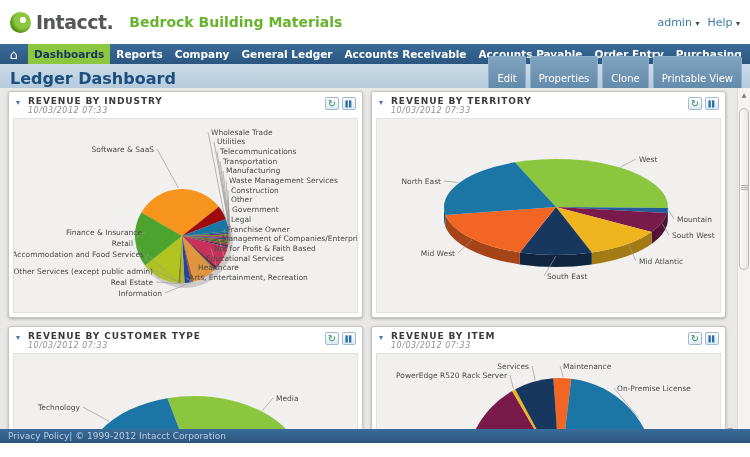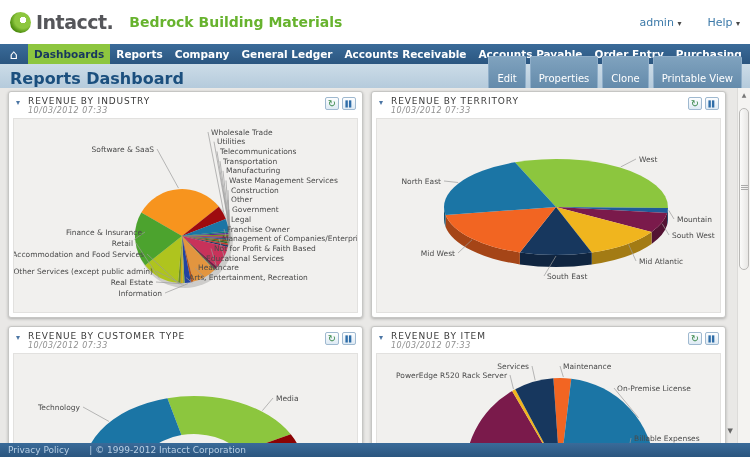--- a/index.html
+++ b/index.html
@@ -6,21 +6,21 @@
   html,body { width:750px; height:457px; overflow:hidden; }
   body { font-family:"DejaVu Sans","Liberation Sans",sans-serif; background:#fff; position:relative; }
 
   
   .top-header { height:44px; background:#fff; display:flex; align-items:center; padding:0 10px; }
   .logo-wrap { display:flex; align-items:center; }
   .logo-icon { width:21px; height:21px; border-radius:50%; margin-right:5px;
     background:radial-gradient(circle at 62% 38%, #fff 0 18%, #8dc63f 19% 45%, #4f8f10 70%, #2f6b00 100%); }
   .logo-text { font-size:19px; font-weight:bold; color:#55565a; letter-spacing:-0.5px; }
   .company-name { font-size:14px; font-weight:bold; color:#67b32e; margin-left:16px; }
-  .top-right { margin-left:auto; display:flex; align-items:center; gap:26px; }
+  .top-right { margin-left:auto; display:flex; align-items:center; gap:8px; }
   .top-link { font-size:11px; color:#3d7aa9; cursor:pointer; }
   .top-link .caret { color:#4a4a4a; font-size:8px; }
 
   
   .nav-bar { height:20px; background:linear-gradient(#3a6b99,#2b5680); display:flex; align-items:stretch; }
   .nav-home { width:28px; display:flex; align-items:center; justify-content:center; color:#fff; font-size:13px; cursor:pointer; }
   .nav-item { display:flex; align-items:center; padding:0 6px; color:#fff; font-size:10.5px; font-weight:bold; cursor:pointer; white-space:nowrap; }
   .nav-item.active { background:#8dc63f; color:#17375e; }
   .nav-spacer { flex:1; }
 
@@ -34,45 +34,45 @@
 
   
   .main { position:absolute; top:88px; left:0; right:0; height:355px; background:#e9e8e6;
     padding:3px 8px 0 8px; overflow:hidden; }
   .panel-row { display:flex; gap:8px; margin-bottom:8px; padding-right:16px; }
   .panel { flex:1 1 0; height:227px; background:#fff; border:1px solid #c6c6c4; border-radius:3px;
     box-shadow:0 1px 3px rgba(0,0,0,0.25); overflow:hidden; }
   .panel-header { height:26px; display:flex; align-items:flex-start; padding:4px 6px 0 7px; }
   .collapse-arrow { color:#4c76a4; font-size:8px; margin:2px 8px 0 0; cursor:pointer; }
   .ptitles { flex:1; }
-  .ptitle { font-size:9px; font-weight:normal; color:#3b3b3b; letter-spacing:0.9px; line-height:10px; }
+  .ptitle { font-size:9px; font-weight:bold; color:#3b3b3b; letter-spacing:0.9px; line-height:10px; }
   .pdate { font-size:8px; font-style:italic; color:#8f8f8f; letter-spacing:0.5px; }
   .picons { display:flex; gap:3px; margin-top:1px; }
   .picon { width:14px; height:13px; border:1px solid #9fb9d0; border-radius:2px; cursor:pointer;
     background:linear-gradient(#fdfeff,#deeaf4); color:#2e6da8; text-align:center; overflow:hidden; }
   .picon.refresh { font-size:10px; line-height:12px; color:#3c8a4c; }
   .picon.bars { font-size:6px; line-height:11px; letter-spacing:-1px; color:#2e6da8; }
   .panel-body { position:relative; margin:0 4px 4px 4px; height:195px; background:#f1f0ee;
     border:1px solid #e2e1df; overflow:hidden; }
   .panel-body svg { display:block; }
   svg text { font-family:"DejaVu Sans",sans-serif; }
 
   
   .scrollbar { position:absolute; top:0; right:0; bottom:0; width:13px; background:#f4f3f1; border-left:1px solid #dcdbd9; }
   .sb-up { height:13px; text-align:center; font-size:6px; color:#777; line-height:13px; cursor:pointer; }
   .sb-thumb { position:absolute; top:20px; left:1px; right:1px; height:162px; cursor:pointer;
     background:linear-gradient(90deg,#fbfbfa,#e8e7e5); border:1px solid #b9b8b6; border-radius:6px; }
   .sb-grip { width:7px; margin:76px auto 0 auto; border-top:1px solid #aaa; box-shadow:0 2px 0 #aaa,0 4px 0 #aaa; }
   .scroll-down-hint { position:absolute; right:17px; bottom:8px; font-size:7px; color:#666; }
 
   
-  .footer { position:absolute; left:0; right:0; bottom:0; height:14px; background:linear-gradient(#3a6b99,#2b567f);
+  .footer { position:absolute; left:0; right:0; bottom:14px; height:14px; background:linear-gradient(#3a6b99,#2b567f);
     display:flex; align-items:center; padding-left:8px; font-size:9px; color:#b8cfe4; }
   .footer .flink { cursor:pointer; }
-  .footer .fcopy { margin-left:20px; }
+  .footer .fcopy { margin-left:0; }
 </style>
 </head>
 <body>
 
 <div class="top-header">
   <div class="logo-wrap">
     <span class="logo-icon"></span>
     <span class="logo-text">Intacct.</span>
   </div>
   <span class="company-name">Bedrock Building Materials</span>
@@ -91,21 +91,21 @@
   <span class="nav-item">Accounts Receivable</span>
   <span class="nav-item">Accounts Payable</span>
   <span class="nav-item">Order Entry</span>
   <span class="nav-item">Purchasing</span>
 
   <span class="nav-spacer"></span>
 
 </div>
 
 <div class="title-bar">
-  <span class="page-title">Reports Dashboard</span>
+  <span class="page-title">Ledger Dashboard</span>
   <div class="title-buttons">
     <span class="tb-btn">Edit</span>
     <span class="tb-btn">Properties</span>
     <span class="tb-btn">Clone</span>
     <span class="tb-btn">Printable View</span>
   </div>
 </div>
 
 <div class="main">
   <div class="panel-row">

